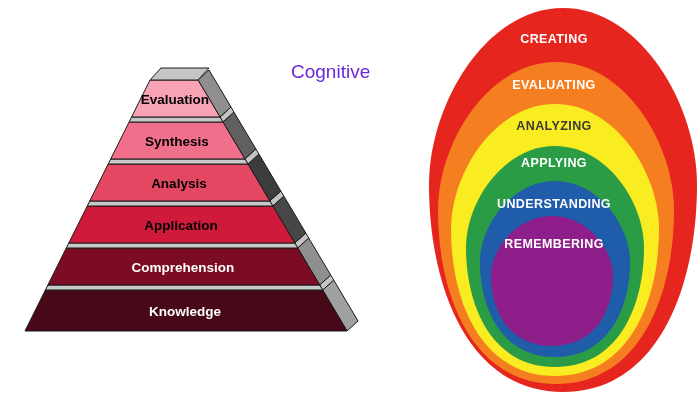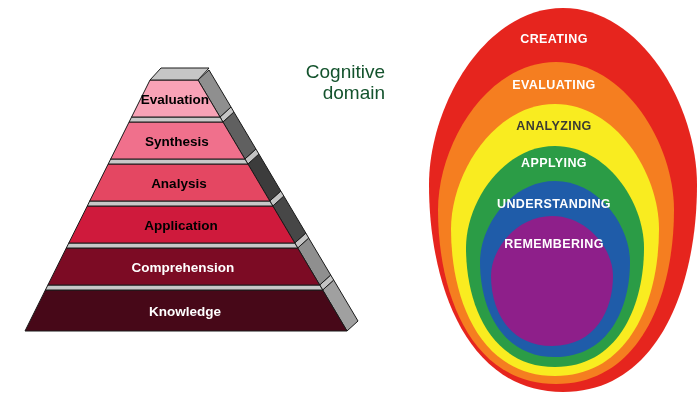--- a/index.html
+++ b/index.html
@@ -1,21 +1,21 @@
 <!DOCTYPE html>
 <html><head>
 <meta charset="utf-8">
 <style>
   html,body{margin:0;padding:0;}
   body{width:700px;height:400px;background:#ffffff;overflow:hidden;
        font-family:"Liberation Sans",sans-serif;}
   .canvas{position:relative;width:700px;height:400px;background:#ffffff;}
   #scene{position:absolute;left:0;top:0;}
-  .title{position:absolute;left:291px;top:61px;width:94px;text-align:right;
-         color:#14532d;font-size:19px;line-height:21px;}
+  .title{position:absolute;left:291px;top:61px;width:94px;text-align:left;
+         color:#6d28d9;font-size:19px;line-height:21px;}
   svg text{font-family:"Liberation Sans",sans-serif;}
   .pyr-label{font-size:13.5px;font-weight:bold;}
   .egg-label{font-size:12.5px;font-weight:bold;letter-spacing:0.4px;}
 </style>
 </head>
 <body>
 
 <div class="canvas">
   <svg id="scene" width="700" height="400" viewBox="0 0 700 400">
       <polygon points="322.7,290.0 347.0,331.0 358.0,321.0 333.7,280.0" fill="#A0A0A0" stroke="#1A1A1A" stroke-width="1"></polygon>
@@ -55,15 +55,14 @@
       <path d="M 552 216 C 587.38 216, 613 248.89000000000001, 613 275.8 C 613 309.496, 595.92 346, 552 346 C 508.08 346, 491 309.496, 491 275.8 C 491 248.89000000000001, 516.62 216, 552 216 Z" fill="#8E1F8A"></path>
       <text x="554" y="43" text-anchor="middle" fill="#FFFFFF" class="egg-label">CREATING</text>
       <text x="554" y="89" text-anchor="middle" fill="#FFFFFF" class="egg-label">EVALUATING</text>
       <text x="554" y="130" text-anchor="middle" fill="#3B3B33" class="egg-label">ANALYZING</text>
       <text x="554" y="167" text-anchor="middle" fill="#FFFFFF" class="egg-label">APPLYING</text>
       <text x="554" y="208" text-anchor="middle" fill="#FFFFFF" class="egg-label">UNDERSTANDING</text>
       <text x="554" y="248" text-anchor="middle" fill="#FFFFFF" class="egg-label">REMEMBERING</text>
     </svg>
   <div class="title">
     <div>Cognitive</div>
-    <div>domain</div>
   </div>
 </div>
 
 </body></html>

